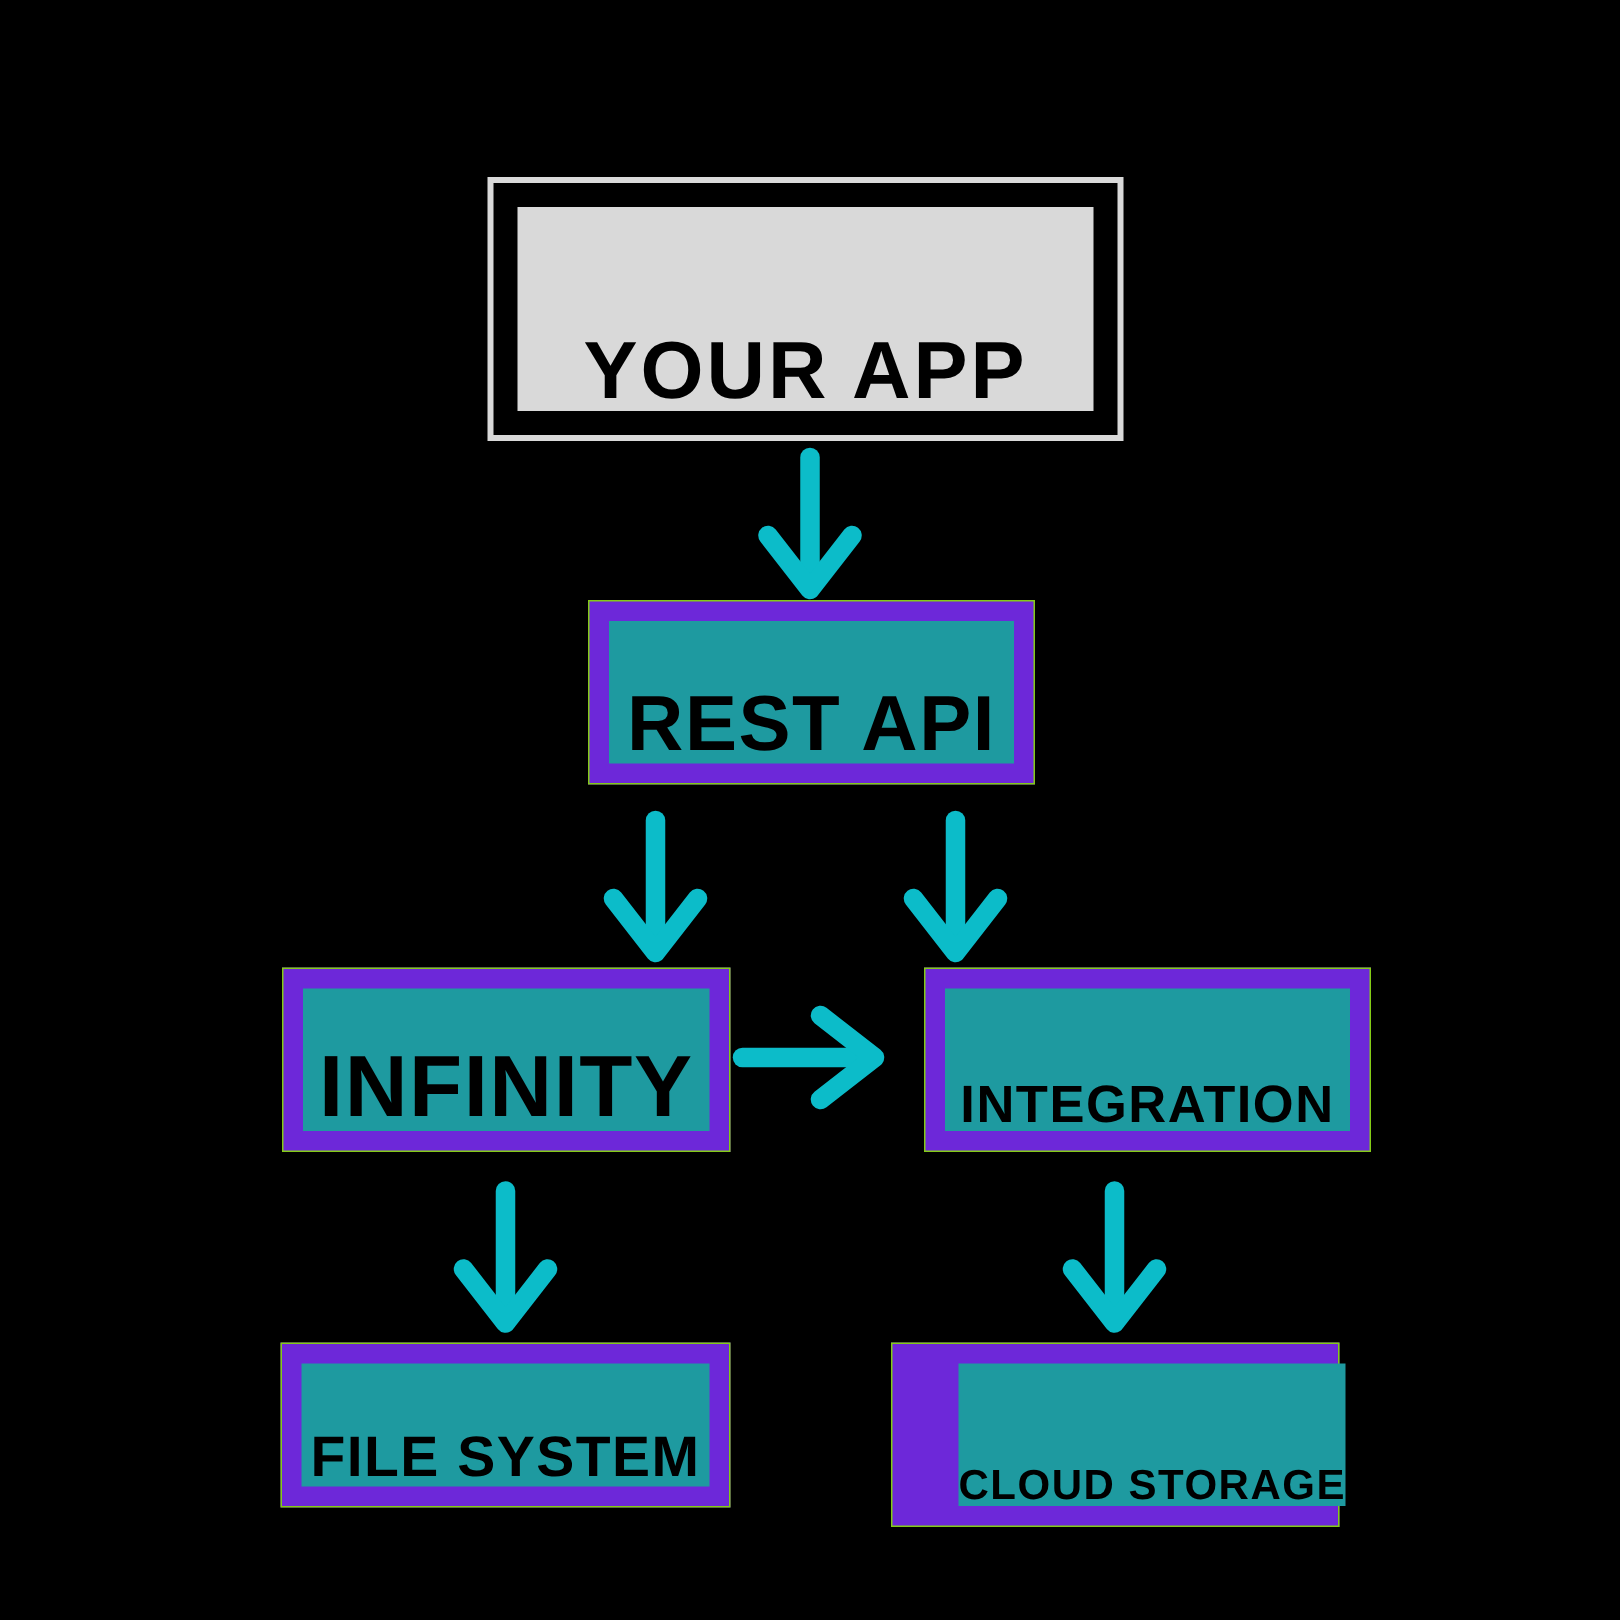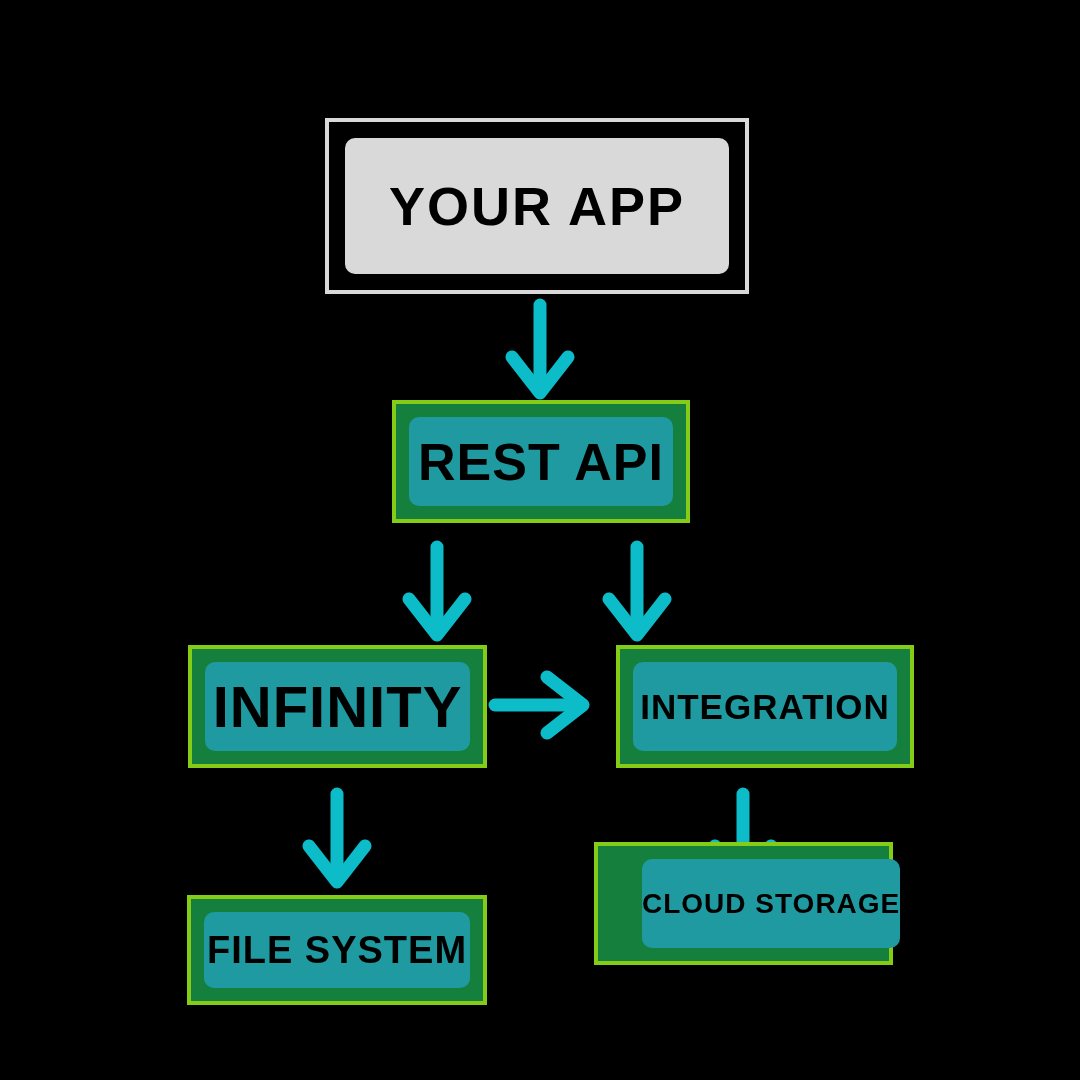--- a/index.html
+++ b/index.html
@@ -14,35 +14,34 @@
     background: #000000;
     overflow: hidden;
     font-family: "Liberation Sans", sans-serif;
   }
   .node {
     position: absolute;
     box-sizing: border-box;
     display: flex;
   }
   .node.teal {
-    border: 4px solid #84cc16;
+    border: 1px solid #84cc16;
     padding: 13px;
-    background: #15803d;
+    background: #6d28d9;
   }
   .node.gray {
     border: 4px solid #d9d9d9;
     padding: 16px;
     background: #000000;
   }
   .node-fill {
     flex: 1;
     display: flex;
-    align-items: center;
+    align-items: flex-end;
     justify-content: center;
-    border-radius: 10px;
   }
   .node.teal .node-fill { background: #1e9aa0; }
   .node.gray .node-fill { background: #d9d9d9; }
   .node-label {
     color: #000000;
     font-weight: 700;
     letter-spacing: 1px;
     white-space: nowrap;
     line-height: 1;
   }
@@ -121,19 +120,19 @@
       <path d="M8 59 L36 95 L64 59"></path>
     </g>
   </svg>
 
   <div class="node teal" style="left:187px; top:895px; width:300px; height:110px;">
     <div class="node-fill">
       <span class="node-label" style="font-size:38px;">FILE SYSTEM</span>
     </div>
   </div>
 
-  <div class="node teal" style="left:594px; top:842px; width:299px; height:123px;padding-left:44px;">
+  <div class="node teal" style="left:594px; top:895px; width:299px; height:123px;padding-left:44px;">
     <div class="node-fill">
       <span class="node-label" style="font-size:28px;">CLOUD STORAGE</span>
     </div>
   </div>
 
 </div>
 
 </body></html>

